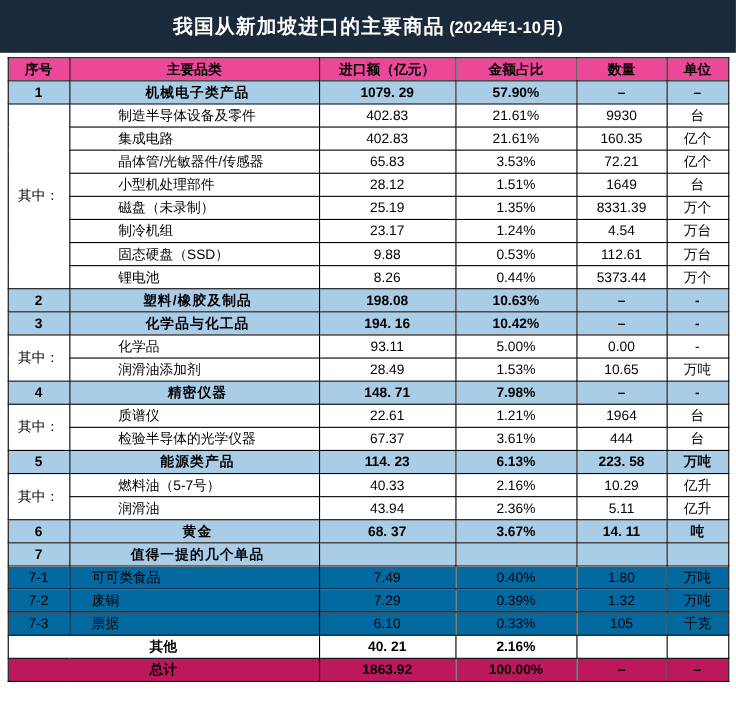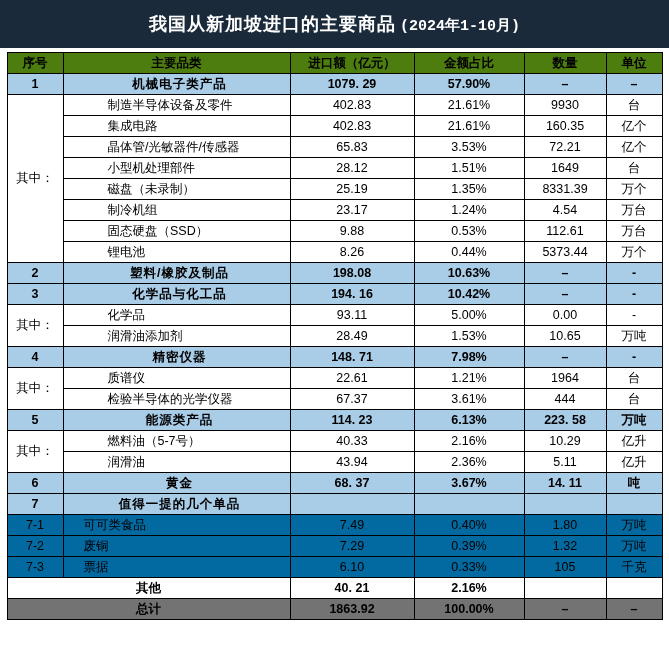--- a/index.html
+++ b/index.html
@@ -33,21 +33,20 @@
     font-size: 18px;
     font-weight: bold;
     letter-spacing: 1px;
     display: inline;
   }
   .title-sub {
     font-size: 15px;
     font-weight: bold;
     display: inline;
     margin-left: 4px;
-    font-family: Liberation Mono, monospace;
   }
   table.main {
     border-collapse: collapse;
     width: 655px;
     margin: 4px auto 0 auto;
     table-layout: fixed;
   }
   table.main td, table.main th {
     border: 1px solid #000;
     padding: 1px 2px;
@@ -56,21 +55,21 @@
     vertical-align: middle;
     height: 21px;
     box-sizing: border-box;
     overflow: hidden;
     white-space: nowrap;
   }
   thead th {
     font-size: 15px;
     font-weight: bold;
     height: 28px;
-    background: #4d7c0f;
+    background: #ec4899;
   }
   .col-idx { width: 56px; }
   .col-cat { width: 227px; }
   .col-amt { width: 124px; }
   .col-pct { width: 110px; }
   .col-qty { width: 82px; }
   .col-unit { width: 56px; }
 
   .row-major td {
     background: #a9cce7;
@@ -109,21 +108,21 @@
     text-align: left;
     padding-left: 20px;
   }
   .row-other td {
     background: #ffffff;
     font-size: 13.5px;
     font-weight: bold;
     height: 23px;
   }
   .row-total td {
-    background: #737373;
+    background: #be185d;
     font-size: 15px;
     font-weight: bold;
     height: 25px;
   }
 </style>
 </head>
 <body>
 
 <div class="page">
 

